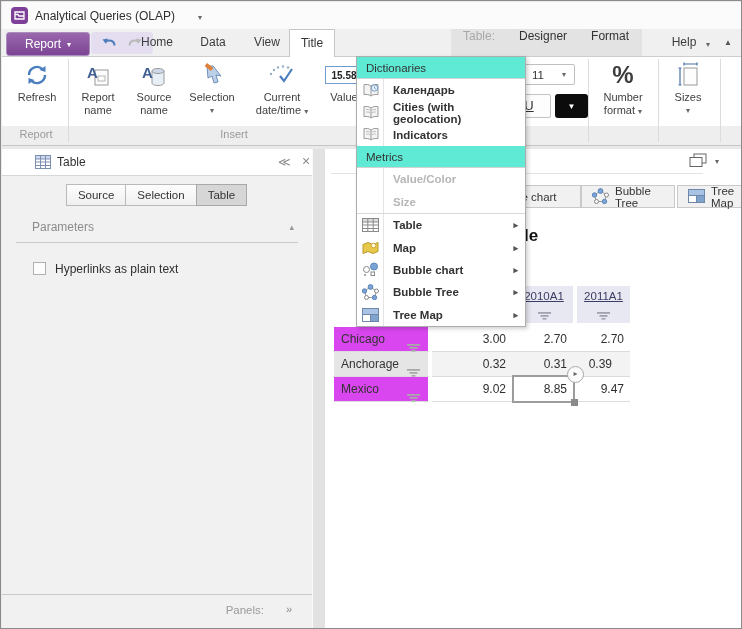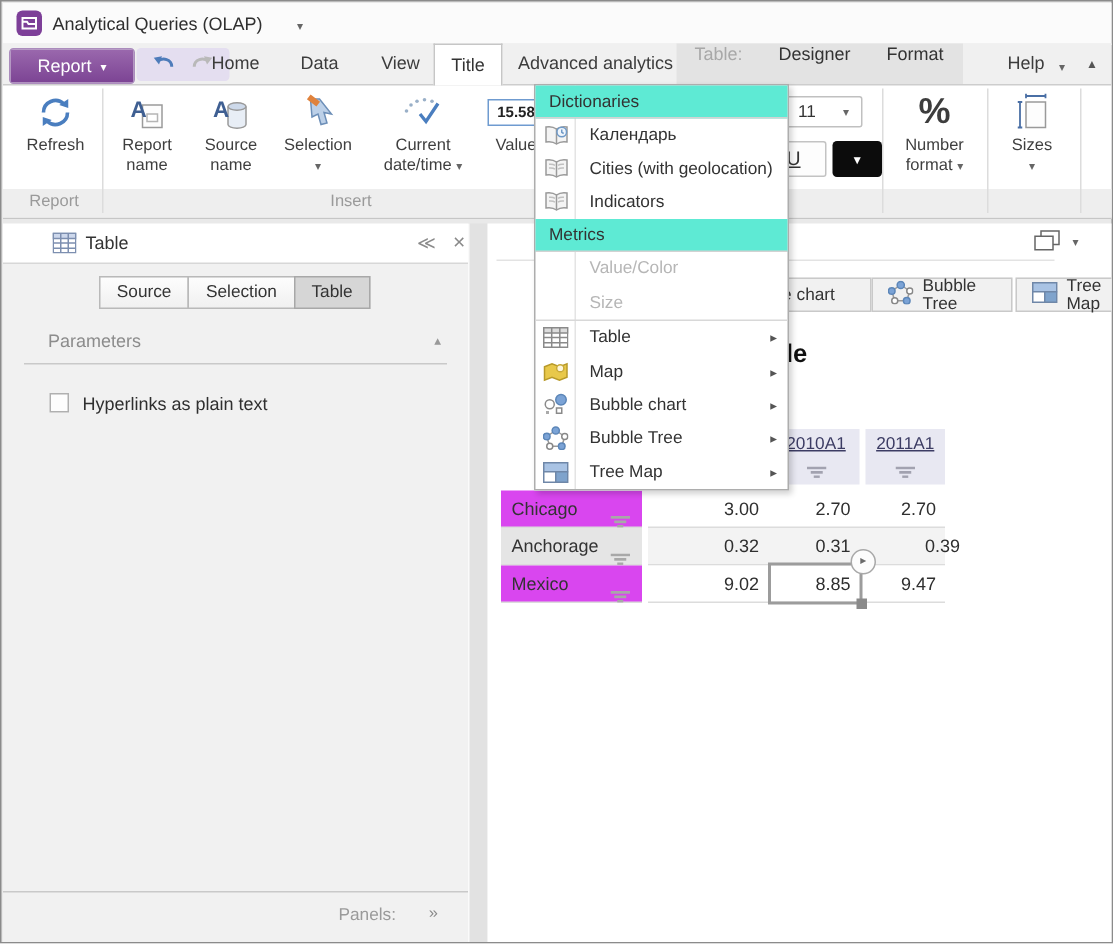--- a/index.html
+++ b/index.html
@@ -35,21 +35,21 @@
   .ubtn{left:505px;top:37px;width:44px;height:24px;border:1px solid #c3c3c3;border-radius:2px;background:#fdfdfd;
      font-size:13px;text-align:center;line-height:22px;box-sizing:border-box;}
   .swatch{left:553px;top:37px;width:33px;height:24px;background:#0c0c0c;border-radius:3px;color:#fff;
      display:flex;align-items:center;justify-content:center;font-size:8px;}
   
   .menu{left:355px;top:55px;width:168px;background:#fff;border:1px solid #adadad;z-index:60;
      box-shadow:2px 2px 4px rgba(0,0,0,.18);font-size:11.5px;}
   .menuline{position:absolute;left:26px;top:0;bottom:0;width:1px;background:#e4e4e4;}
   .mhead{position:relative;height:21px;background:#5eead4;border-bottom:1px solid #d2d2d2;
      display:flex;align-items:center;padding-left:9px;color:#333;z-index:2;}
-  .mi{position:relative;height:22.4px;display:flex;align-items:center;z-index:1;}
+  .mi{position:relative;height:22.4px;display:flex;align-items:center;z-index:1;font-weight:bold;}
   .mi .mic{width:27px;display:flex;align-items:center;justify-content:center;flex:none;}
   .mi .mlbl{padding-left:9px;color:#333;}
   .mi.dis .mlbl{color:#b6b6b6;}
   .msep{position:relative;height:1px;background:#d8d8d8;z-index:2;}
   .marrow{position:absolute;right:7px;color:#555;font-size:9px;}
   
   .phead{left:1px;top:148px;width:310px;height:27px;background:#fff;border-bottom:1px solid #d7d7d7;box-sizing:border-box;}
   .pbody{left:1px;top:175px;width:310px;height:453px;background:#f1f1f1;}
   .ptabs{left:0;top:8px;width:310px;display:flex;justify-content:center;}
   .ptab{height:22px;line-height:20px;font-size:11.5px;padding:0 11px;background:linear-gradient(#fdfdfd,#f0f0f0);
@@ -107,21 +107,20 @@
           </svg></span>
       <span><svg width="18" height="15" viewBox="0 0 18 15">
             <path d="M3.5 11.5 C3.5 6.5 9.5 5 13 8" fill="none" stroke="#b9b9b9" stroke-width="2"></path>
             <polygon points="15.5,5.5 10,4.5 12,10" fill="#b9b9b9"></polygon>
           </svg></span>
     </div>
     <span class="abs rtab" style="left:128px;width:54px;">Home</span>
     <span class="abs rtab" style="left:186px;width:50px;">Data</span>
     <span class="abs rtab" style="left:240px;width:50px;">View</span>
     <span class="abs activetab">Title</span>
-    <span class="abs rtab" style="left:336px;width:118px;">Advanced analytics</span>
     <div class="abs ctxgroup">
       <span style="color:#a8a8a8;">Table:</span>
       <span>Designer</span>
       <span>Format</span>
     </div>
     <span class="abs rtab" style="left:660px;width:44px;">Help</span>
     <span class="abs caret" style="left:704px;top:11px;">▾</span>
     <span class="abs" style="left:722px;top:9px;font-size:8px;color:#555;">▲</span>
   </div>
 
@@ -338,21 +337,21 @@
       <div class="rowlbl"><span>Anchorage</span>
         <span class="abs" style="right:8px;top:9px;"><svg width="13" height="8" viewBox="0 0 13 8">
               <rect x="0" y="0" width="13" height="1.8" fill="#a8a8a8"></rect>
               <rect x="2.5" y="3" width="8" height="1.8" fill="#a8a8a8"></rect>
               <rect x="4.5" y="6" width="4" height="1.6" fill="#a8a8a8"></rect>
             </svg></span>
       </div>
       <div class="dstrip">
         <span class="val" style="left:2px;width:72px;">0.32</span>
         <span class="val" style="left:78px;width:57px;">0.31</span>
-        <span class="val" style="left:154px;width:54px;">0.39</span>
+        <span class="val" style="left:126px;width:54px;">0.39</span>
       </div>
     </div>
     <div class="abs trow" style="left:0;top:228px;width:417px;height:25px;">
       <div class="rowlbl"><span>Mexico</span>
         <span class="abs" style="right:8px;top:9px;"><svg width="13" height="8" viewBox="0 0 13 8">
               <rect x="0" y="0" width="13" height="1.8" fill="#a8a8a8"></rect>
               <rect x="2.5" y="3" width="8" height="1.8" fill="#a8a8a8"></rect>
               <rect x="4.5" y="6" width="4" height="1.6" fill="#a8a8a8"></rect>
             </svg></span>
       </div>

